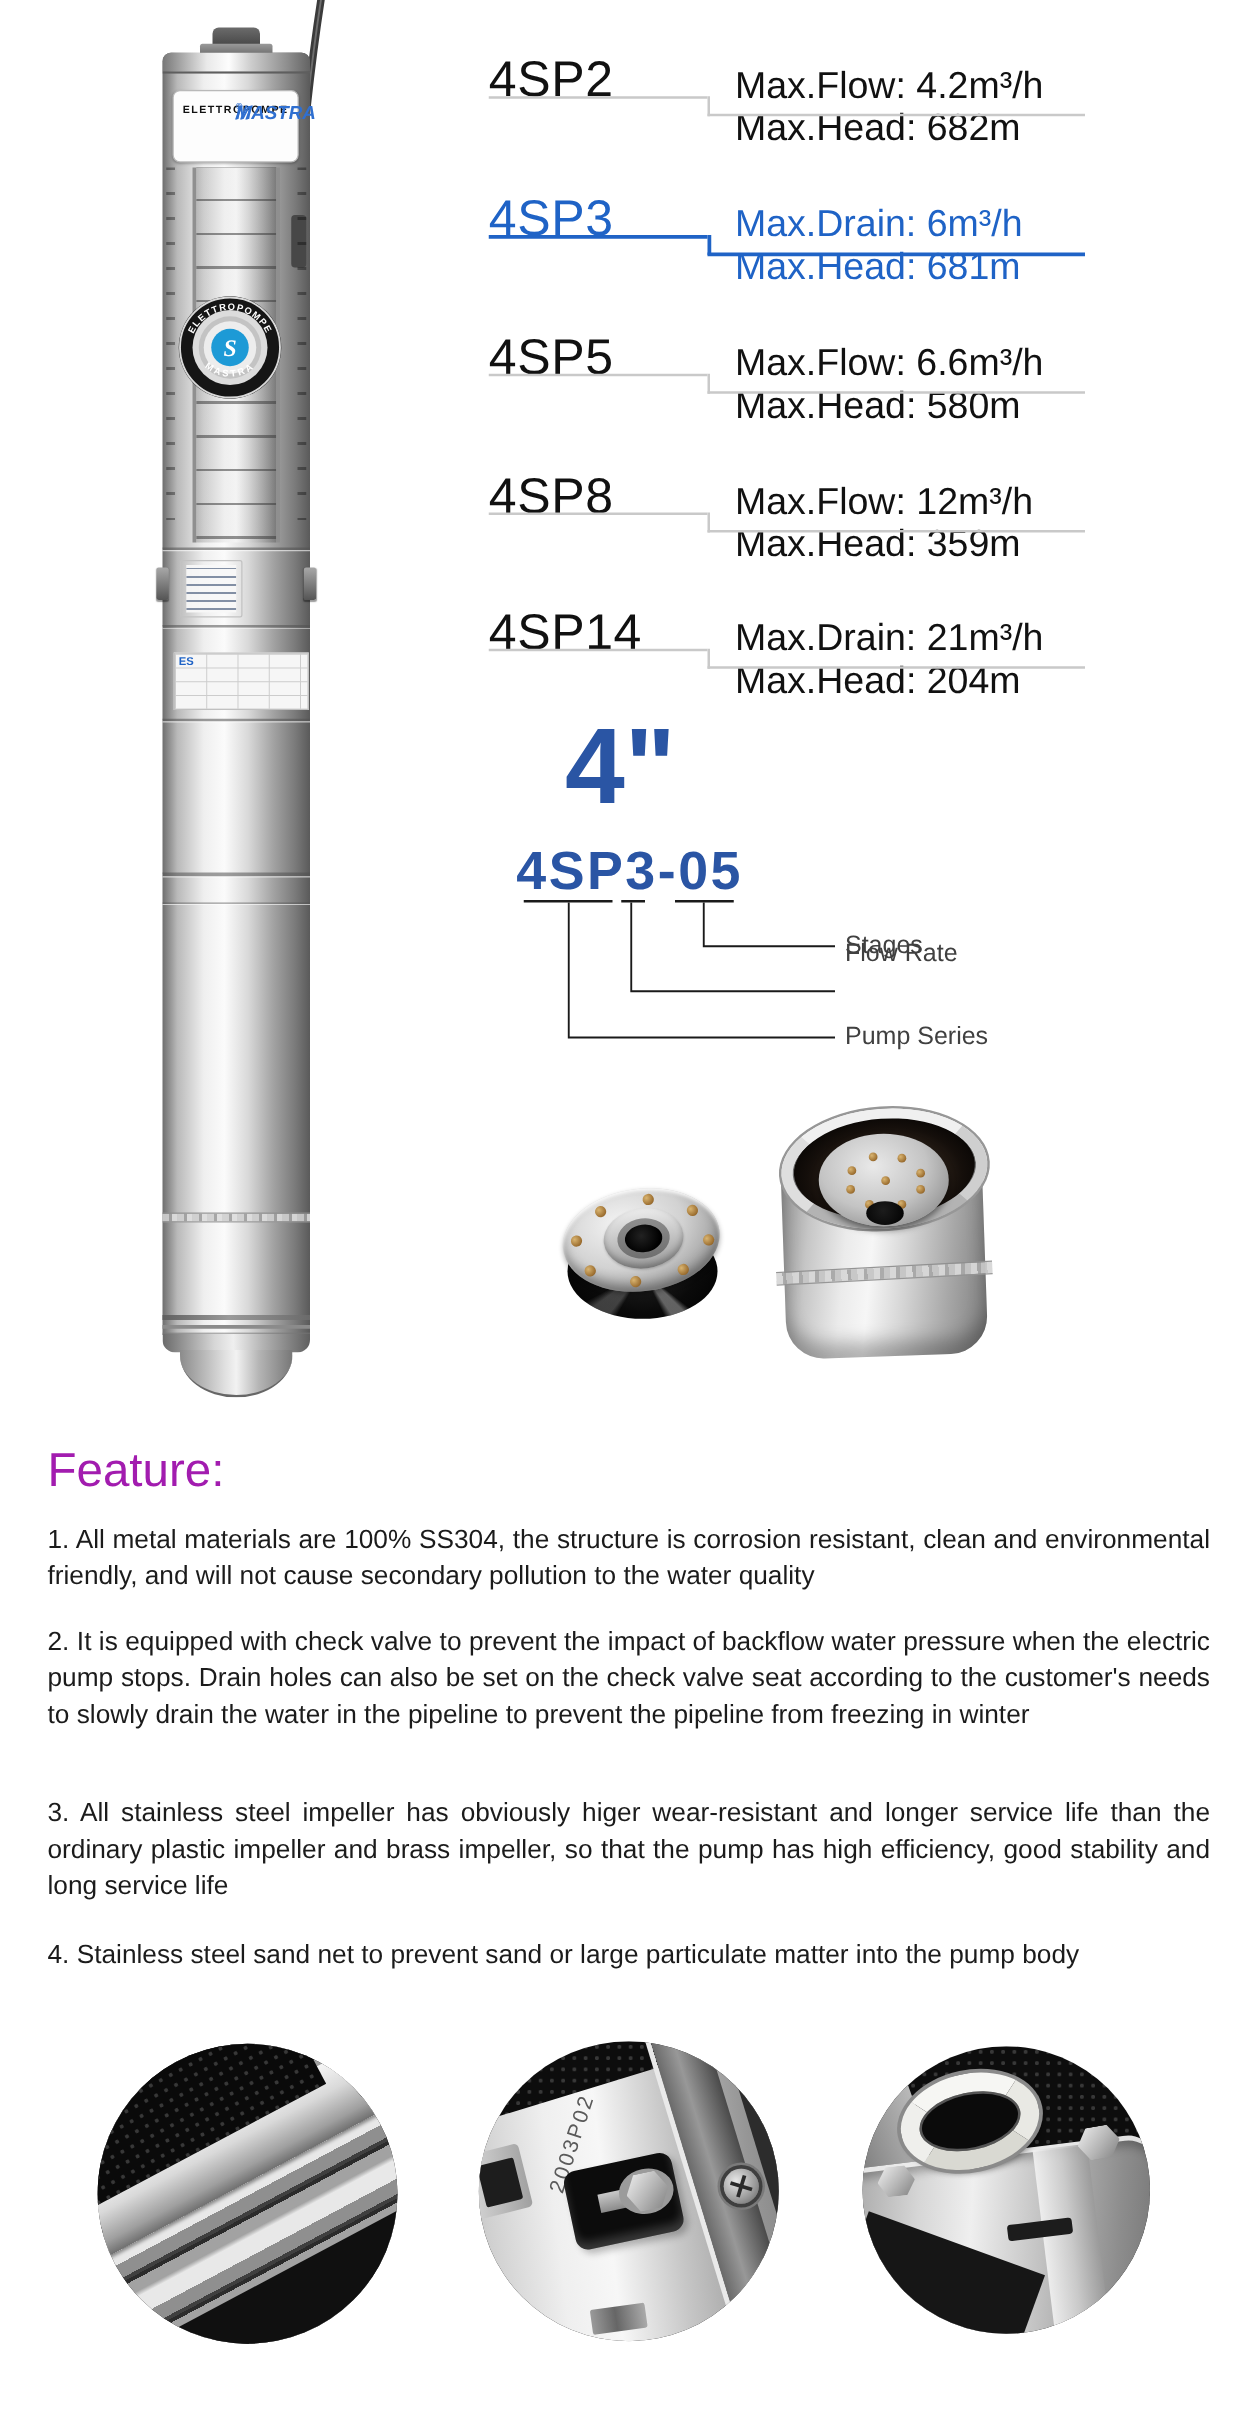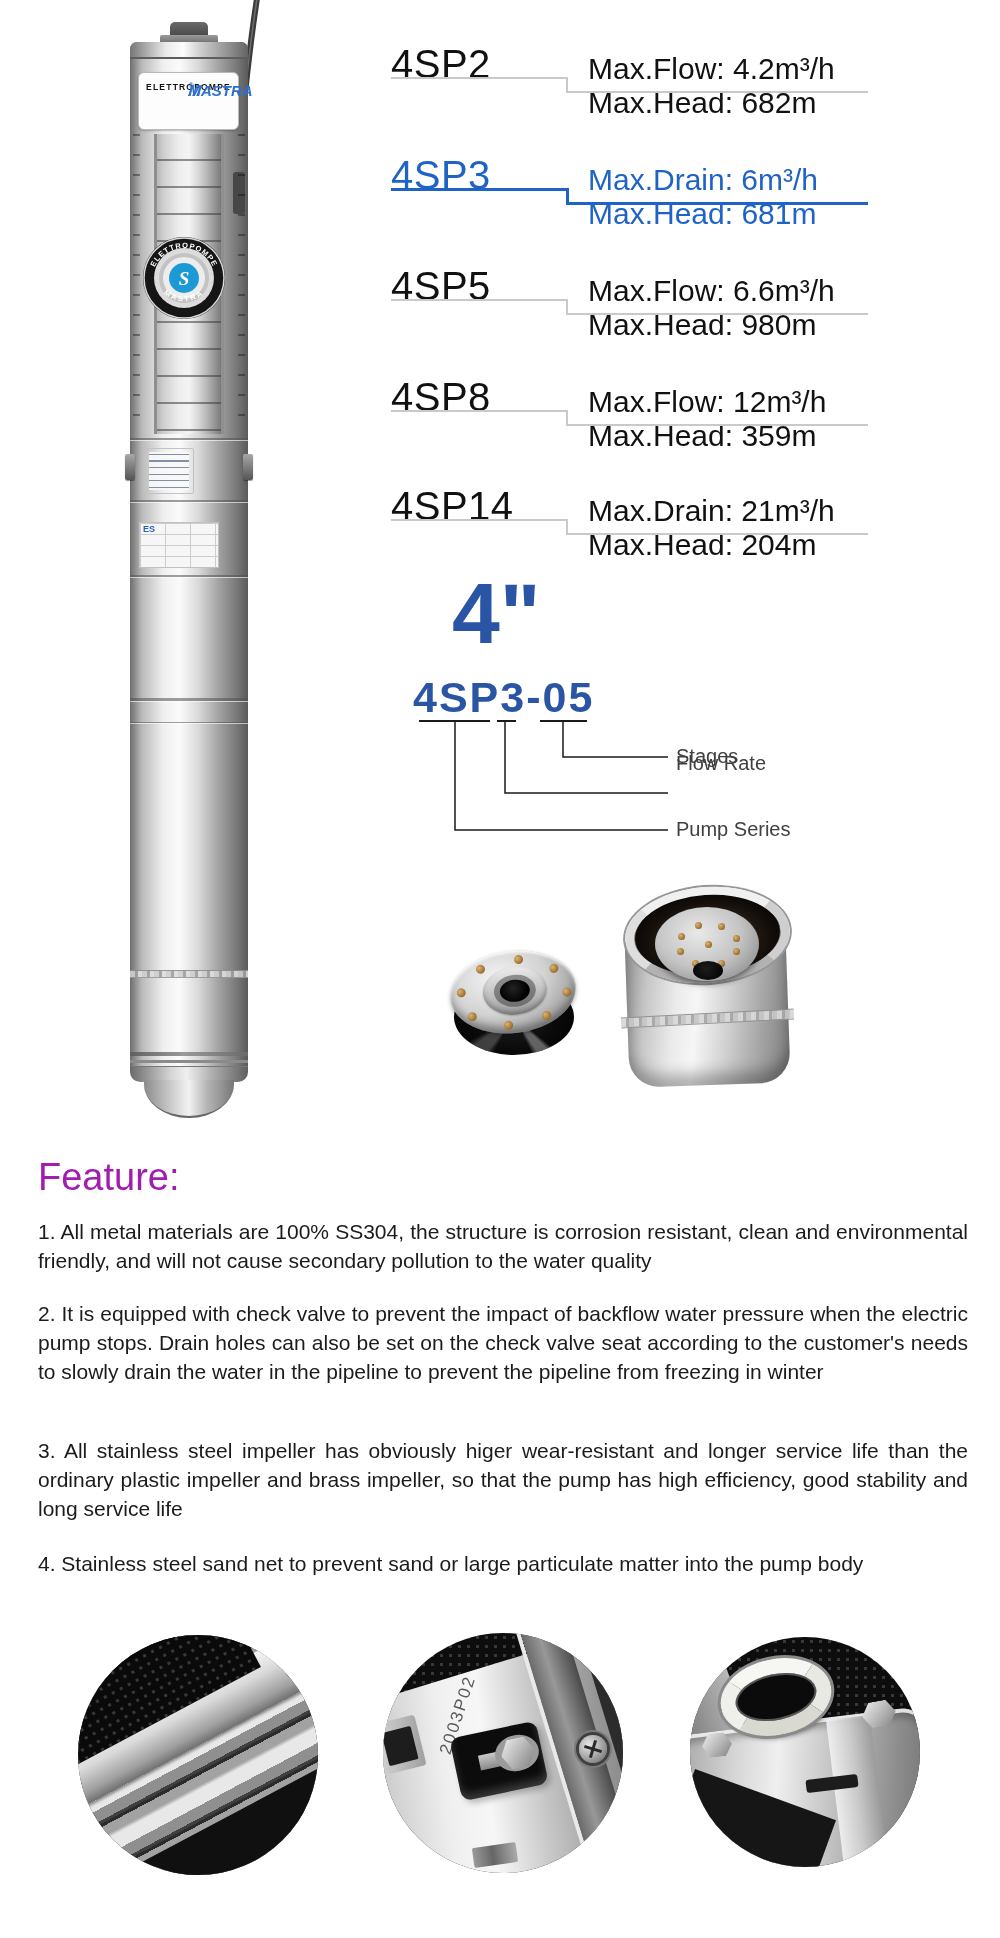--- a/index.html
+++ b/index.html
@@ -33,21 +33,21 @@
       linear-gradient(90deg,rgba(0,0,0,.18),rgba(255,255,255,.45) 50%,rgba(0,0,0,.22));}
   .p-ticks{top:112px;width:7px;height:300px;background:repeating-linear-gradient(180deg,rgba(0,0,0,.35) 0 2px,rgba(0,0,0,0) 2px 20px);}
   .p-ticks.l{left:3px;} .p-ticks.r{right:3px;}
   .p-badge{left:12px;top:214px;width:84px;height:84px;}
   .p-seam{left:0;width:118px;height:2px;background:rgba(80,80,80,.55);box-shadow:0 1px 0 rgba(255,255,255,.6);}
   .s1{top:416px;} .s2{top:478px;} .s3{top:553px;} .s4{top:676px;height:3px;} .s5{top:700px;height:1px;}
   .p-plate1{left:14px;top:426px;width:50px;height:46px;background:rgba(248,248,248,.93);border:1px solid #c2c2c2;border-radius:2px;
     background-image:repeating-linear-gradient(180deg,rgba(0,0,0,0) 0 5px,rgba(110,125,150,.85) 5px 6.5px);background-clip:content-box;padding:3px 4px;}
   .p-bolt{width:10px;height:26px;top:432px;background:linear-gradient(180deg,#a8a8a8,#555);border-radius:2px;box-shadow:0 1px 1px rgba(0,0,0,.4);}
   .p-bolt.l{left:-5px;} .p-bolt.r{right:-5px;}
-  .p-plate2{left:9px;top:500px;width:80px;height:46px;background:#f6f6f6;border:1px solid #c0c0c0;
+  .p-plate2{left:9px;top:500px;width:108px;height:46px;background:#f6f6f6;border:1px solid #c0c0c0;
     background-image:linear-gradient(#ccc 1px,transparent 1px),linear-gradient(90deg,#ccc 1px,transparent 1px);
     background-size:25px 11px;font-size:9px;font-weight:bold;color:var(--hl);padding:1px 3px;}
   .p-weld{left:0;top:948px;width:118px;height:8px;opacity:.9;
     background:repeating-linear-gradient(90deg,#cfcfcf 0 5px,#9f9f9f 5px 8px,#dedede 8px 12px);
     border-top:1px solid #8d8d8d;border-bottom:1px solid #989898;}
   .p-ring1{left:0;top:1030px;width:118px;height:4px;background:linear-gradient(90deg,#5f5f5f,#9a9a9a 45%,#6a6a6a);}
   .p-ring2{left:0;top:1038px;width:118px;height:3px;background:#8b8b8b;}
   .p-lip{left:0;top:1044px;width:118px;height:16px;border-top:1px solid #777;border-radius:0 0 10px 10px;
     background:linear-gradient(90deg,#6a6a6a,#d6d6d6 35%,#efefef 48%,#b3b3b3 68%,#5f5f5f);}
   .p-dome{left:14px;top:1058px;width:90px;height:38px;border-radius:0 0 45px 45px / 0 0 34px 34px;border-bottom:2px solid #666;
@@ -256,21 +256,21 @@
         <div>Max.Head: 681m</div>
       </div>
       <div class="uline ul-l"></div>
       <div class="uline ul-v"></div>
       <div class="uline ul-r"></div>
     </div>
     <div class="srow" style="top:242px">
       <div class="smodel">4SP5</div>
       <div class="sspecs">
         <div>Max.Flow: 6.6m³/h</div>
-        <div>Max.Head: 980m</div>
+        <div>Max.Head: 580m</div>
       </div>
       <div class="uline ul-l"></div>
       <div class="uline ul-v"></div>
       <div class="uline ul-r"></div>
     </div>
     <div class="srow" style="top:353px">
       <div class="smodel">4SP8</div>
       <div class="sspecs">
         <div>Max.Flow: 12m³/h</div>
         <div>Max.Head: 359m</div>

